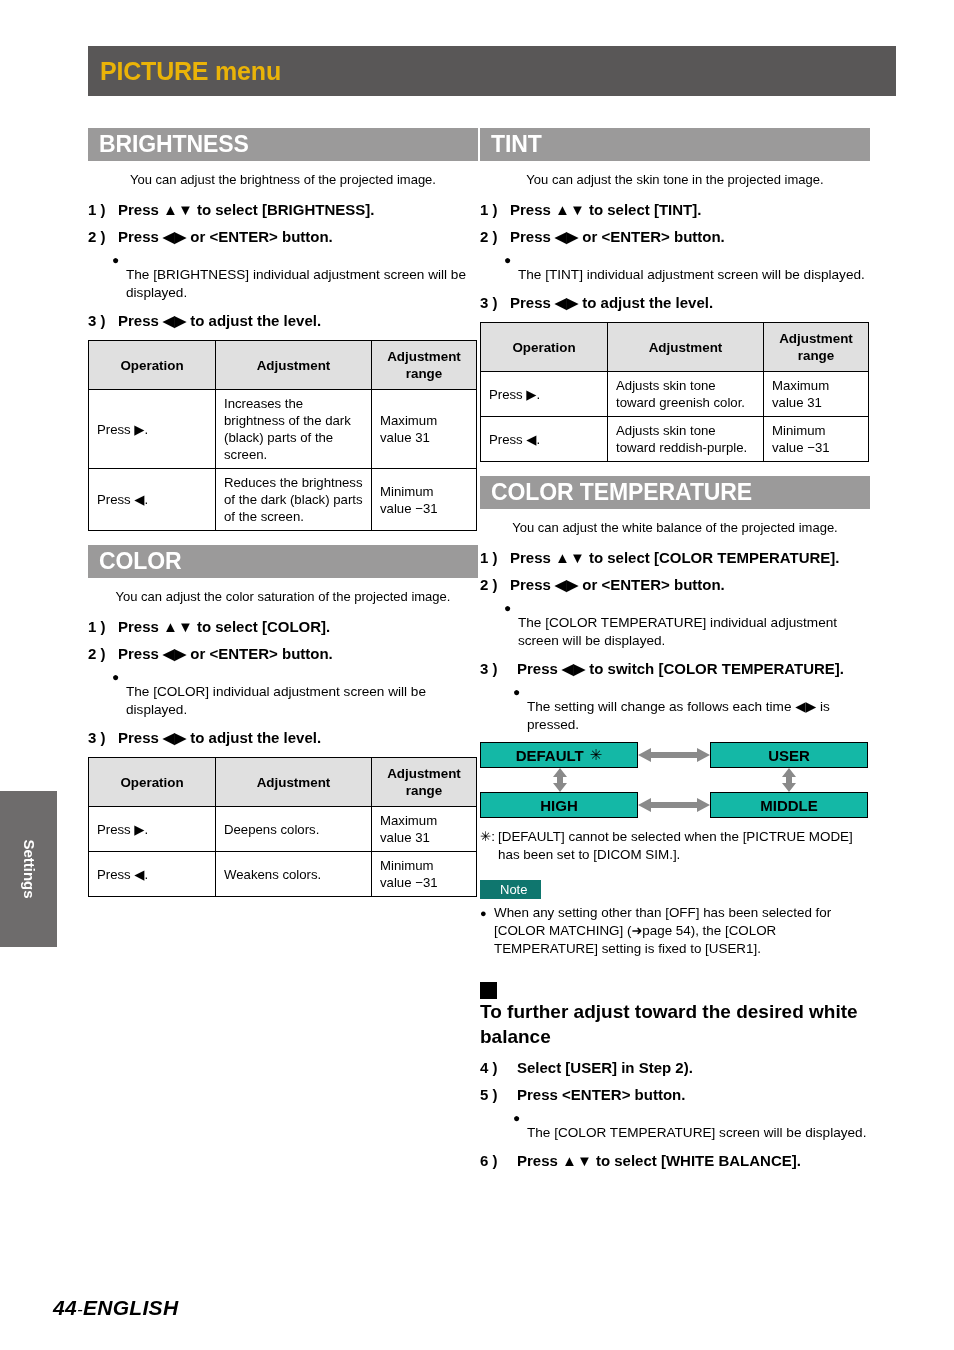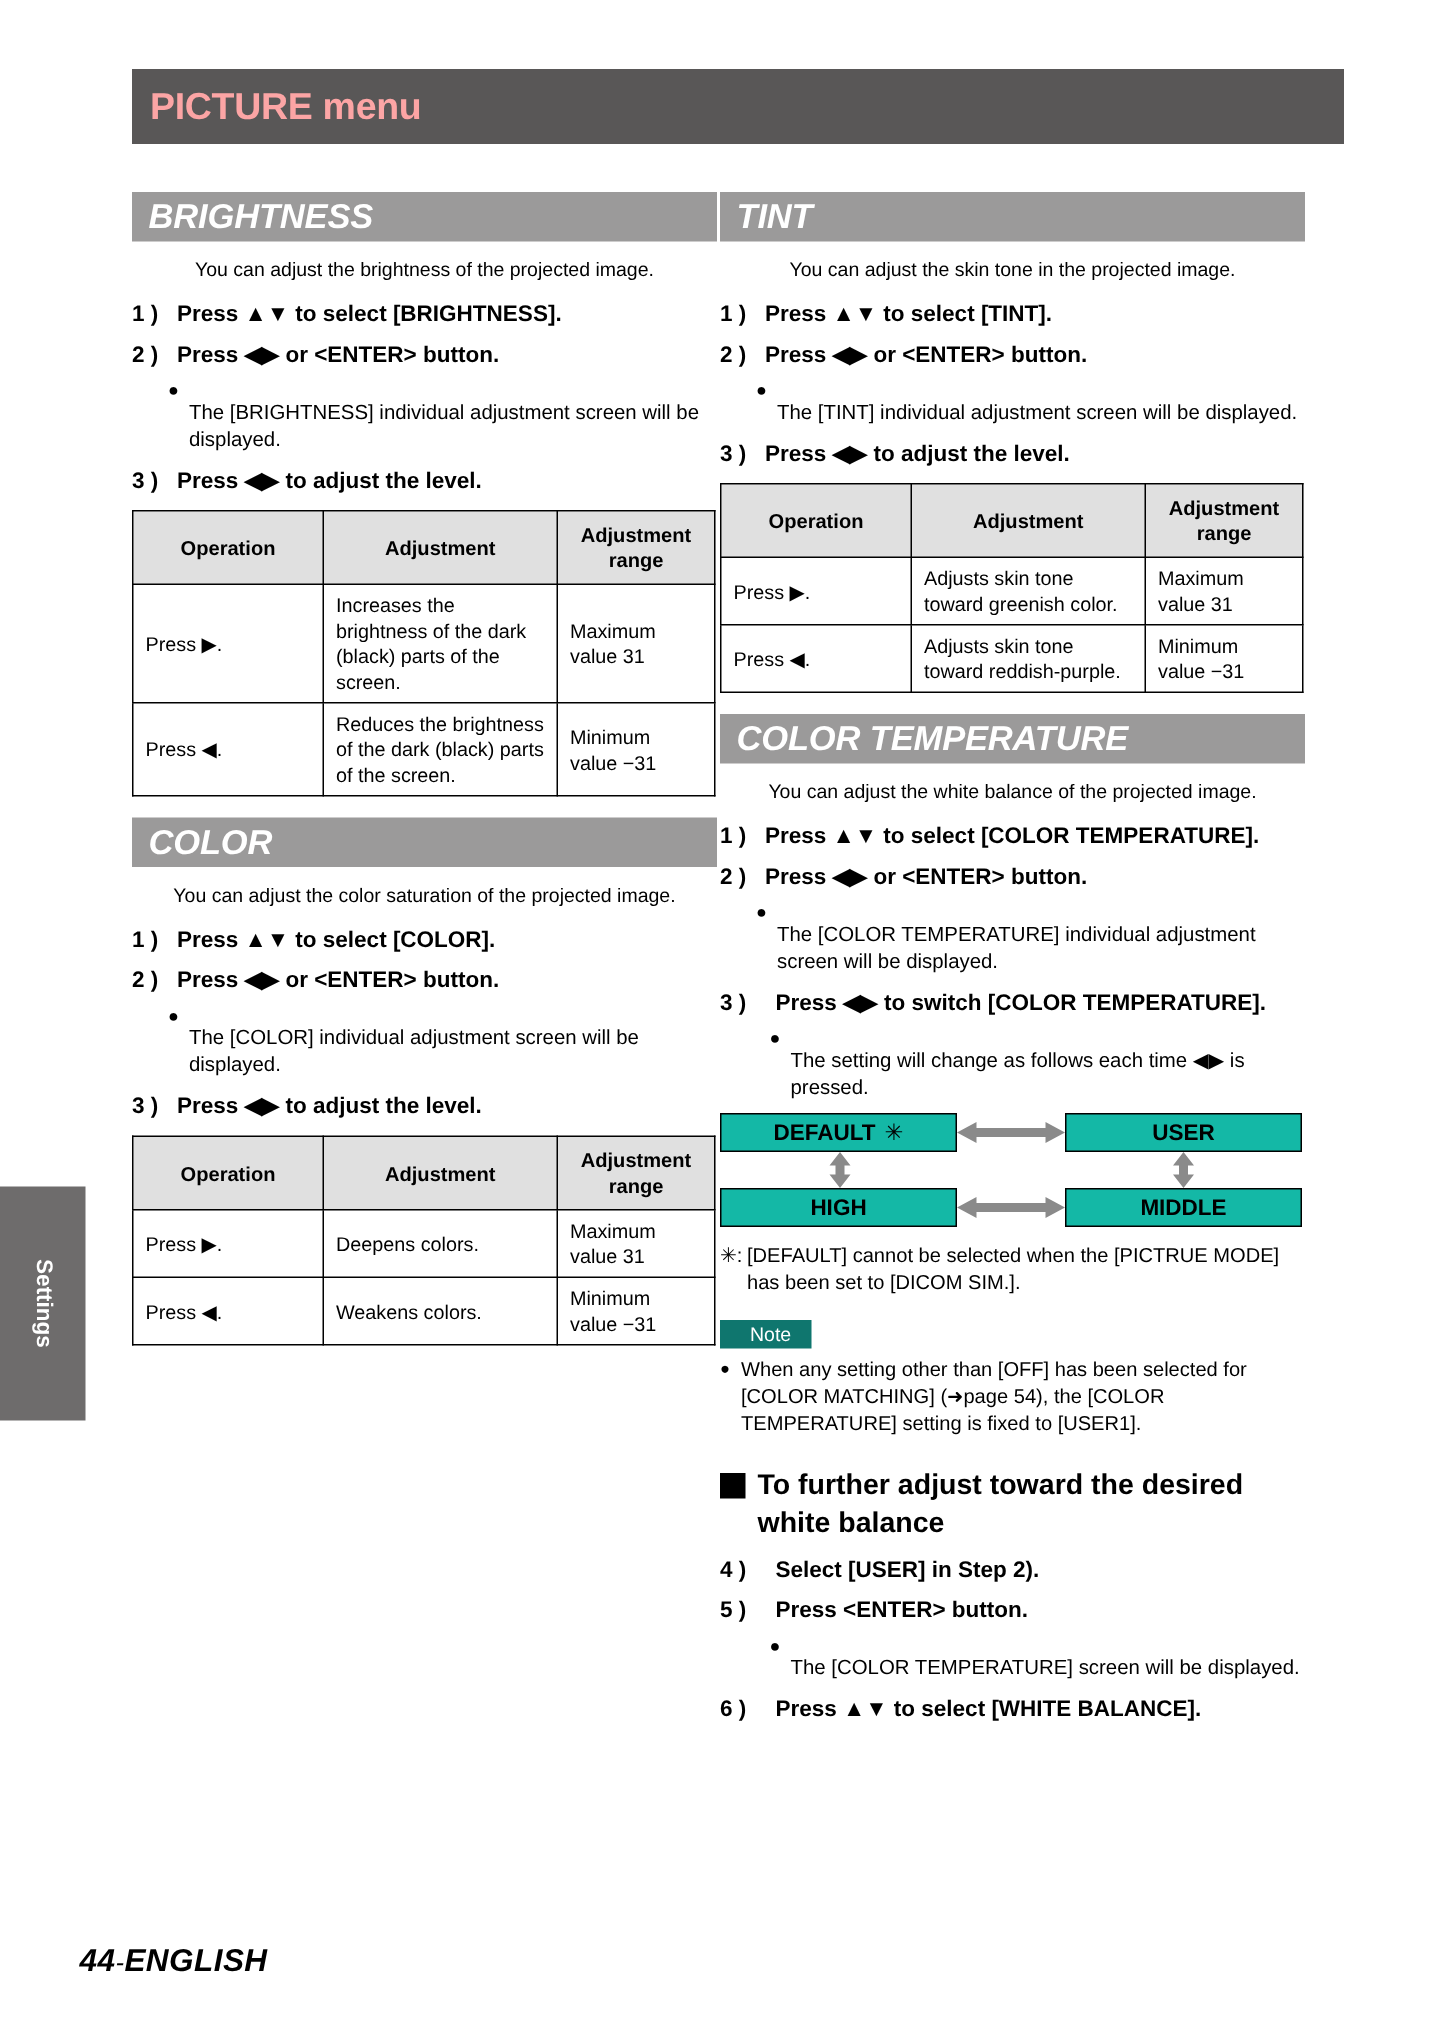--- a/index.html
+++ b/index.html
@@ -16,21 +16,21 @@
 
   
   .page-title-bar {
     position: absolute;
     left: 88px; top: 46px;
     width: 808px; height: 50px;
     background: #595757;
     display: flex; align-items: center;
   }
   .page-title-text {
-    color: #fca5a5;
+    color: #eab308;
     font-size: 25px;
     font-weight: bold;
     letter-spacing: -0.2px;
     padding-left: 12px;
   }
 
   
   .side-tab {
     position: absolute;
     left: 0px; top: 791px;
@@ -63,21 +63,20 @@
     display: flex;
     align-items: center;
     margin-bottom: 9px;
   }
   .sec-head-text {
     color: #ffffff;
     font-size: 23px;
     font-weight: bold;
     padding-left: 11px;
     letter-spacing: -0.1px;
-    font-style: italic;
   }
 
   
   .intro {
     font-size: 13px;
     line-height: 19px;
     margin: 0 0 10px 0;
     text-align: center;
   }
 
@@ -190,20 +189,21 @@
     margin-top: 5px;
   }
   .note-dot { flex: 0 0 14px; font-size: 11px; }
   .note-txt { flex: 1; }
 
   
   .sub-head {
     display: flex;
     margin-top: 20px;
     align-items: flex-start;
+    flex-direction: column;
   }
   .sq {
     width: 17px; height: 17px;
     background: #000000;
     flex: 0 0 17px;
     margin-top: 4px;
     margin-right: 8px;
   }
   .sub-head-text {
     font-size: 19px;

